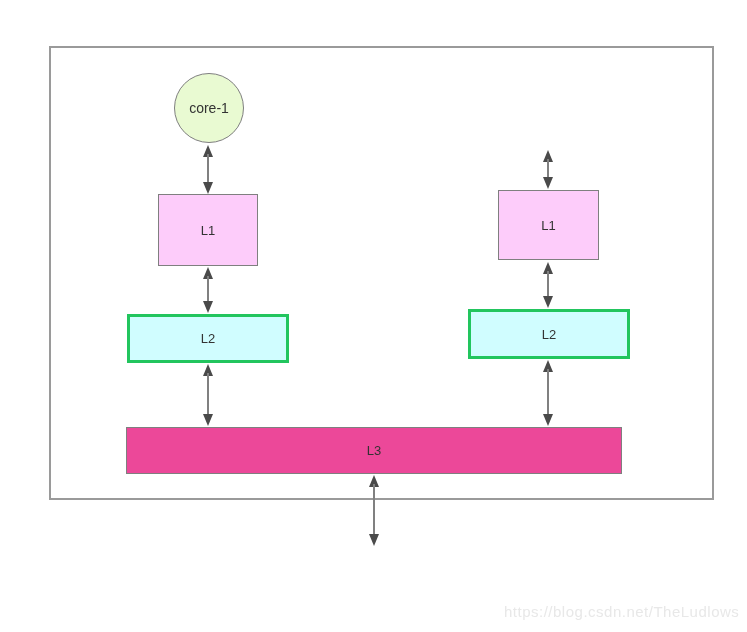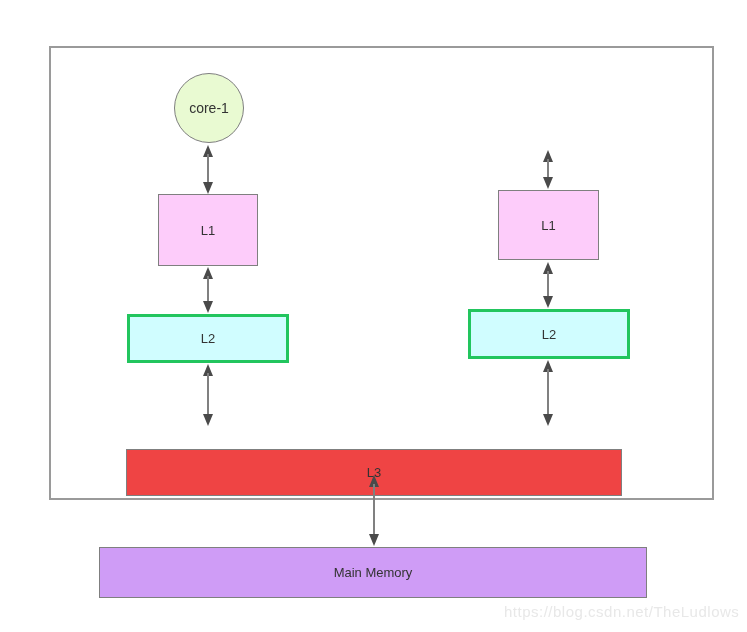--- a/index.html
+++ b/index.html
@@ -41,21 +41,21 @@
   .l1 { background: #fdccfa; border: 1px solid #7f7f7f; }
   .l1-left  { left: 158px; top: 194px; width: 100px; height: 72px; }
   .l1-right { left: 498px; top: 190px; width: 101px; height: 70px; }
 
   .l2 { background: #d0fdff; border: 3px solid #22c55e; }
   .l2-left  { left: 127px; top: 314px; width: 162px; height: 49px; }
   .l2-right { left: 468px; top: 309px; width: 162px; height: 50px; }
 
   .l3 {
     left: 126px; top: 427px; width: 496px; height: 47px;
-    background: #ef4444; border: 1px solid #7f7f7f; margin-top: 22px;
+    background: #ec4899; border: 1px solid #7f7f7f;
   }
 
   .memory {
     left: 99px; top: 547px; width: 548px; height: 51px;
     background: #cf9cf6; border: 1px solid #7f7f7f;
     font-size: 13px;
   }
 
   
   .varrow { position: absolute; width: 12px; z-index: 3; }
@@ -117,23 +117,20 @@
     <span>L2</span>
   </div>
   <div class="node l2 l2-right">
     <span>L2</span>
   </div>
 
   <div class="node l3">
     <span>L3</span>
   </div>
 
-  <div class="node memory">
-    <span>Main Memory</span>
-  </div>
 
   <div class="varrow a-core1-l1">
     <div class="head up"></div>
     <div class="line"></div>
     <div class="head down"></div>
   </div>
   <div class="varrow a-l1-l2-left">
     <div class="head up"></div>
     <div class="line"></div>
     <div class="head down"></div>

